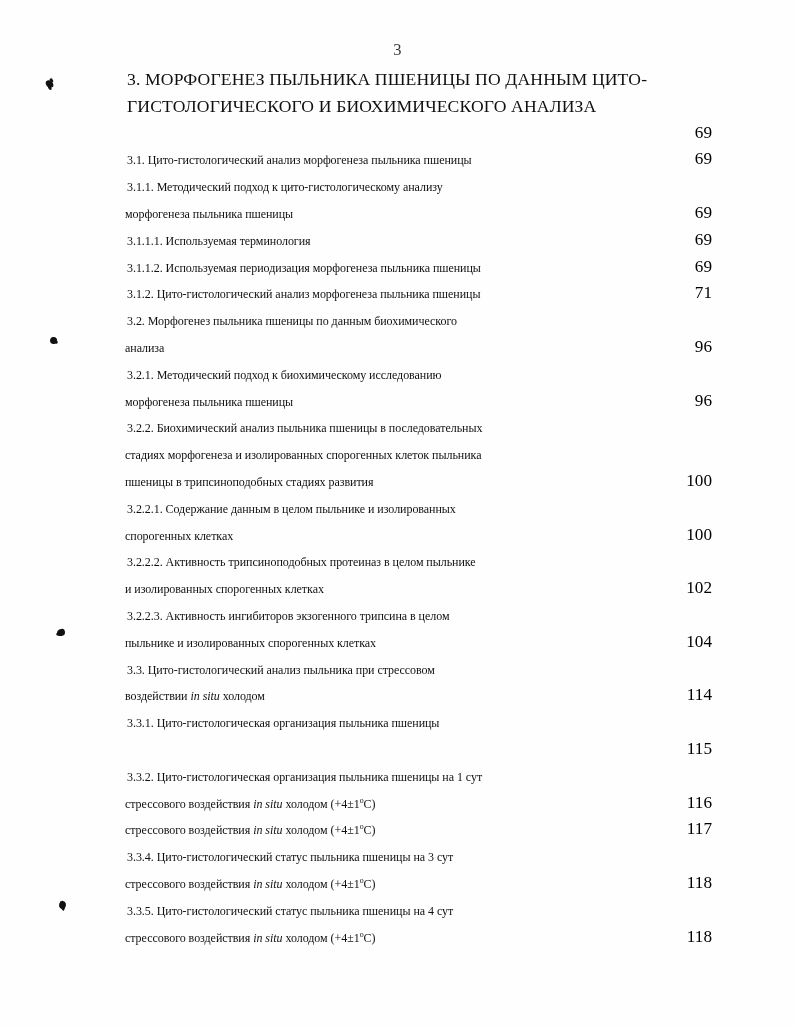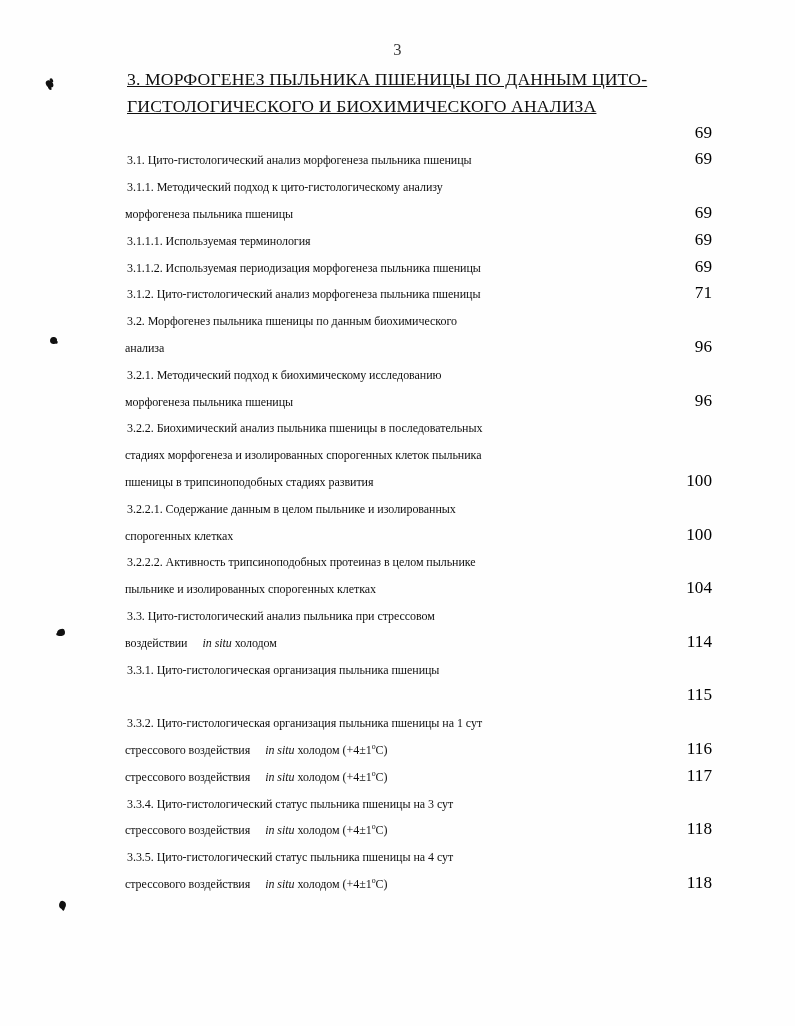--- a/index.html
+++ b/index.html
@@ -51,37 +51,36 @@
   .row .txt {
     display: inline-block;
     font-size: 12px;
     letter-spacing: -0.05px;
     color: #101010;
   }
 
   .row.heading .txt {
     font-size: 17.6px;
     letter-spacing: 0.15px;
-    text-decoration: underline;
   }
 
   .row .pg {
     position: absolute;
     right: 0;
     top: 0;
     width: 42px;
     text-align: right;
     font-size: 17.2px;
     color: #000000;
   }
 
   .row.indent .txt { padding-left: 0px; }
   .row.cont .txt { padding-left: 0px; margin-left: -2px; }
 
-  .it { font-style: italic; margin-left: 12px; }
+  .it { font-style: italic; }
   .sup {
     font-size: 0.66em;
     vertical-align: super;
     line-height: 0;
   }
 
   
   .speck {
     position: absolute;
     background: #111;
@@ -135,20 +134,22 @@
       <div class="row indent"><span class="txt"><span>3.2. Морфогенез пыльника пшеницы по данным биохимического</span></span></div>
       <div class="row cont"><span class="txt"><span>анализа</span></span><span class="pg">96</span></div>
       <div class="row indent"><span class="txt"><span>3.2.1. Методический подход к биохимическому исследованию</span></span></div>
       <div class="row cont"><span class="txt"><span>морфогенеза пыльника пшеницы</span></span><span class="pg">96</span></div>
       <div class="row indent"><span class="txt"><span>3.2.2. Биохимический анализ пыльника пшеницы в последовательных</span></span></div>
       <div class="row cont"><span class="txt"><span>стадиях морфогенеза и изолированных спорогенных клеток пыльника</span></span></div>
       <div class="row cont"><span class="txt"><span>пшеницы в трипсиноподобных стадиях развития</span></span><span class="pg">100</span></div>
       <div class="row indent"><span class="txt"><span>3.2.2.1. Содержание данным в целом пыльнике и изолированных</span></span></div>
       <div class="row cont"><span class="txt"><span>спорогенных клетках</span></span><span class="pg">100</span></div>
       <div class="row indent"><span class="txt"><span>3.2.2.2. Активность трипсиноподобных протеиназ в целом пыльнике</span></span></div>
+      <div class="row cont"><span class="txt"><span>и изолированных спорогенных клетках</span></span><span class="pg">102</span></div>
+      <div class="row indent"><span class="txt"><span>3.2.2.3. Активность ингибиторов экзогенного трипсина в целом</span></span></div>
       <div class="row cont"><span class="txt"><span>пыльнике и изолированных спорогенных клетках</span></span><span class="pg">104</span></div>
       <div class="row indent"><span class="txt"><span>3.3. Цито-гистологический анализ пыльника при стрессовом</span></span></div>
       <div class="row cont"><span class="txt"><span>воздействии </span><span class="it">in situ</span><span> холодом</span></span><span class="pg">114</span></div>
       <div class="row indent"><span class="txt"><span>3.3.1. Цито-гистологическая организация пыльника пшеницы</span></span></div>
       <div class="row cont"><span class="pg">115</span></div>
       <div class="row indent"><span class="txt"><span>3.3.2. Цито-гистологическая организация пыльника пшеницы на 1 сут</span></span></div>
       <div class="row cont"><span class="txt"><span>стрессового воздействия </span><span class="it">in situ</span><span> холодом (+4±1</span><span class="sup">o</span><span>C)</span></span><span class="pg">116</span></div>
       <div class="row cont"><span class="txt"><span>стрессового воздействия </span><span class="it">in situ</span><span> холодом (+4±1</span><span class="sup">o</span><span>C)</span></span><span class="pg">117</span></div>
       <div class="row indent"><span class="txt"><span>3.3.4. Цито-гистологический статус пыльника пшеницы на 3 сут</span></span></div>
       <div class="row cont"><span class="txt"><span>стрессового воздействия </span><span class="it">in situ</span><span> холодом (+4±1</span><span class="sup">o</span><span>C)</span></span><span class="pg">118</span></div>

